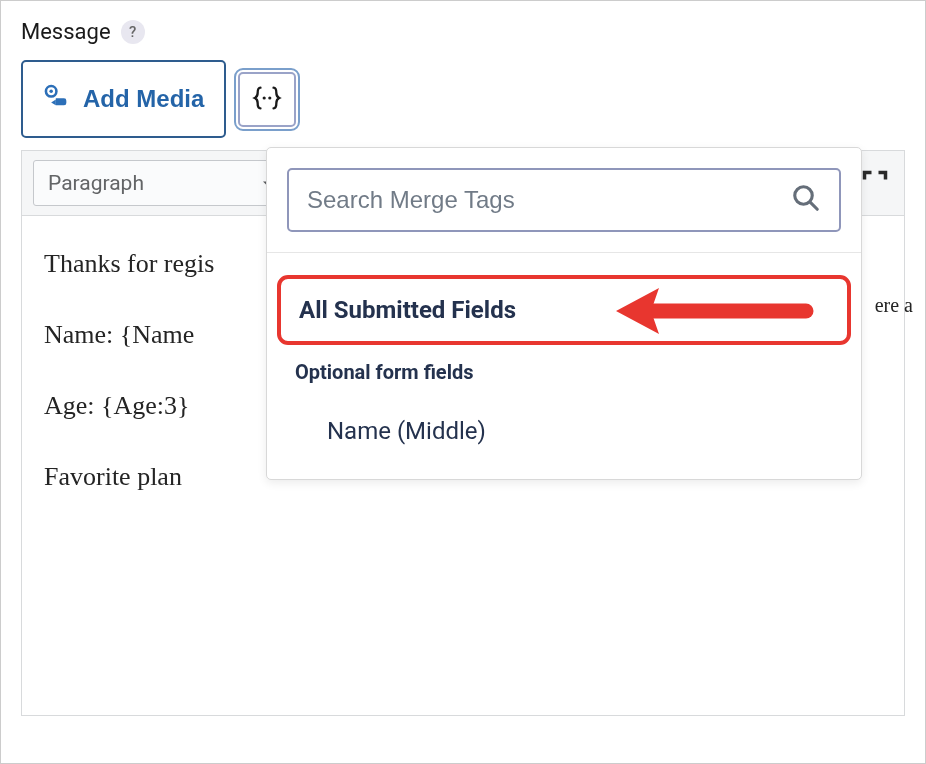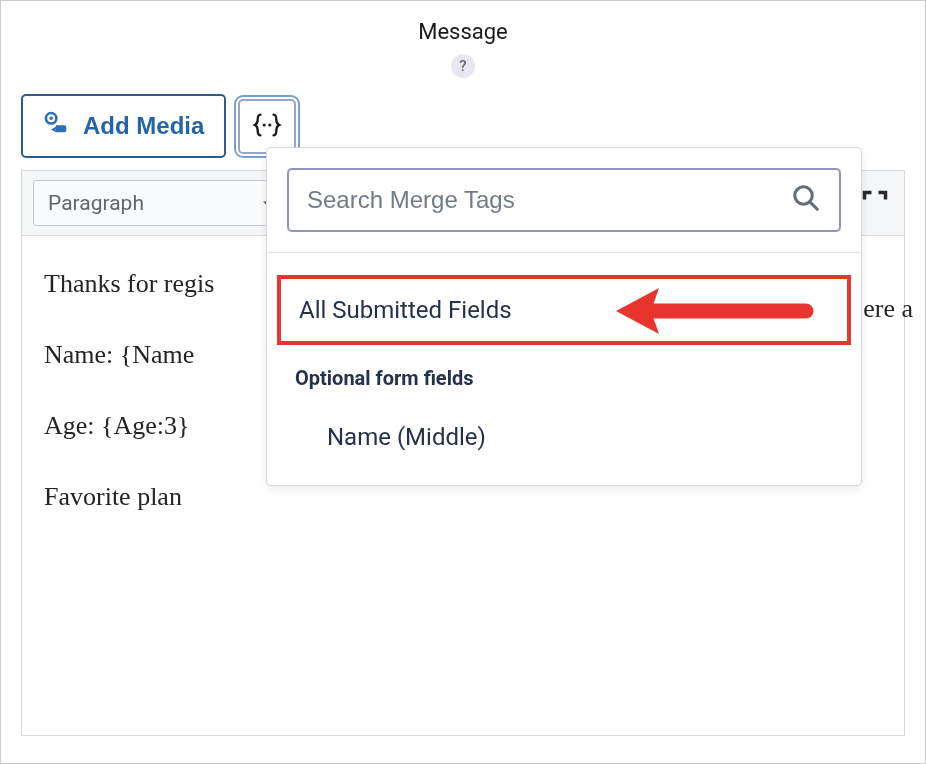--- a/index.html
+++ b/index.html
@@ -17,21 +17,20 @@
       position: relative;
       overflow: hidden;
       padding: 18px 20px;
     }
     
     .field-label-row {
       display: flex;
       align-items: center;
       gap: 10px;
       margin-bottom: 16px;
-      flex-direction: column;
     }
     
     .field-label {
       font-size: 22px;
       color: #1a1a1a;
       font-weight: 400;
     }
     
     .help-icon {
       display: inline-flex;
@@ -56,21 +55,21 @@
     
     .add-media-btn {
       display: inline-flex;
       align-items: center;
       gap: 12px;
       border: 2px solid #2e5c8e;
       background: #fff;
       color: #2464a8;
       font-size: 24px;
       font-weight: 600;
-      padding: 13px 20px;
+      padding: 20px 20px;
       border-radius: 5px;
       cursor: pointer;
     }
     
     .add-media-btn svg {
       width: 28px;
       height: 28px;
     }
     
     .merge-tag-btn {
@@ -214,23 +213,24 @@
     
     .dropdown-item {
       padding: 17px 28px;
       font-size: 24px;
       color: #24324e;
       cursor: pointer;
     }
     
     .dropdown-item.highlighted {
       border: 4px solid #e8362f;
-      border-radius: 0;
-      margin: 6px 10px 10px;
+      border-radius: 11px;
+      margin: 6px 10px 4px;
       padding: 17px 18px;
+      font-weight: bold;
     }
     
     .dropdown-header {
       padding: 11px 28px 15px;
       font-size: 20px;
       color: #24324e;
       font-weight: 700;
     }
     
     .dropdown-subitem {
@@ -251,21 +251,21 @@
     .arrow-annotation svg {
       width: 220px;
       height: 80px;
     }
     
     .text-behind {
       position: absolute;
       top: 293px;
       right: 12px;
       font-family: Georgia, 'Times New Roman', serif;
-      font-size: 26px;
+      font-size: 20px;
       color: #242424;
       white-space: nowrap;
       z-index: 50;
       padding-left: 16px;
     }
   </style>
 </head>
 <body>
 
 <div class="field-label-row">

